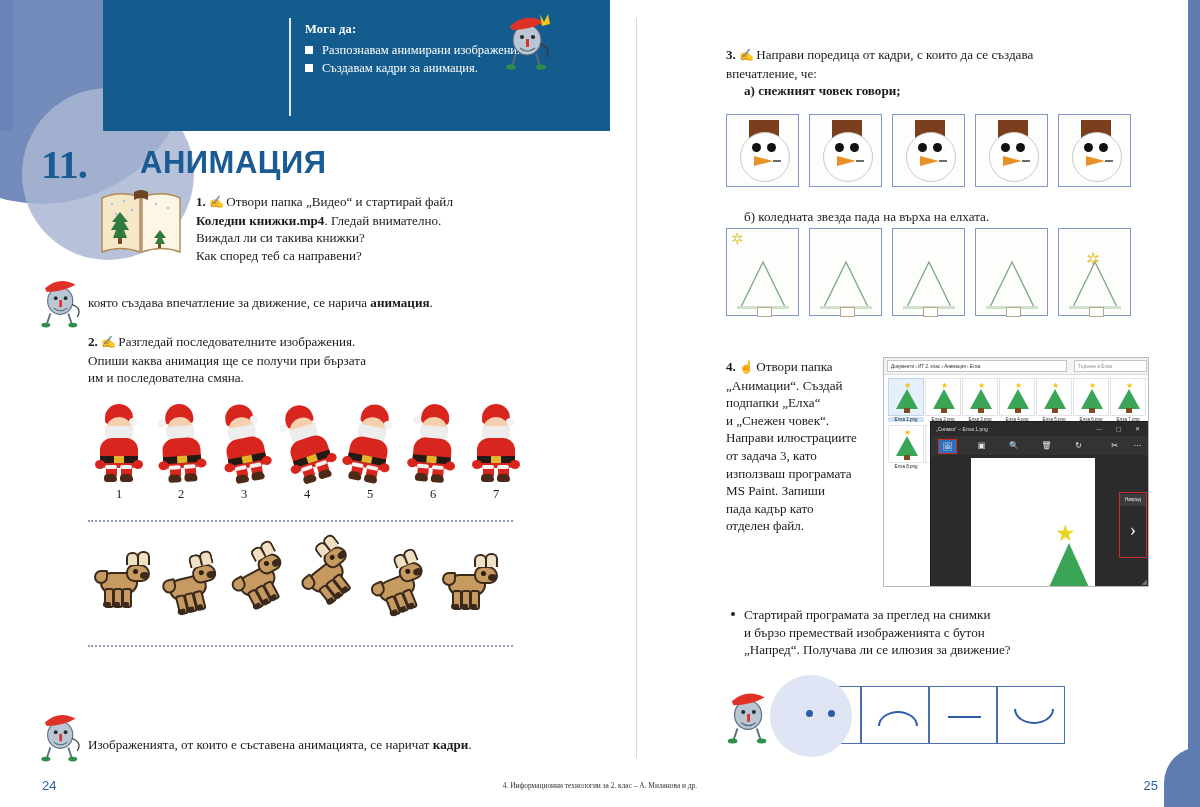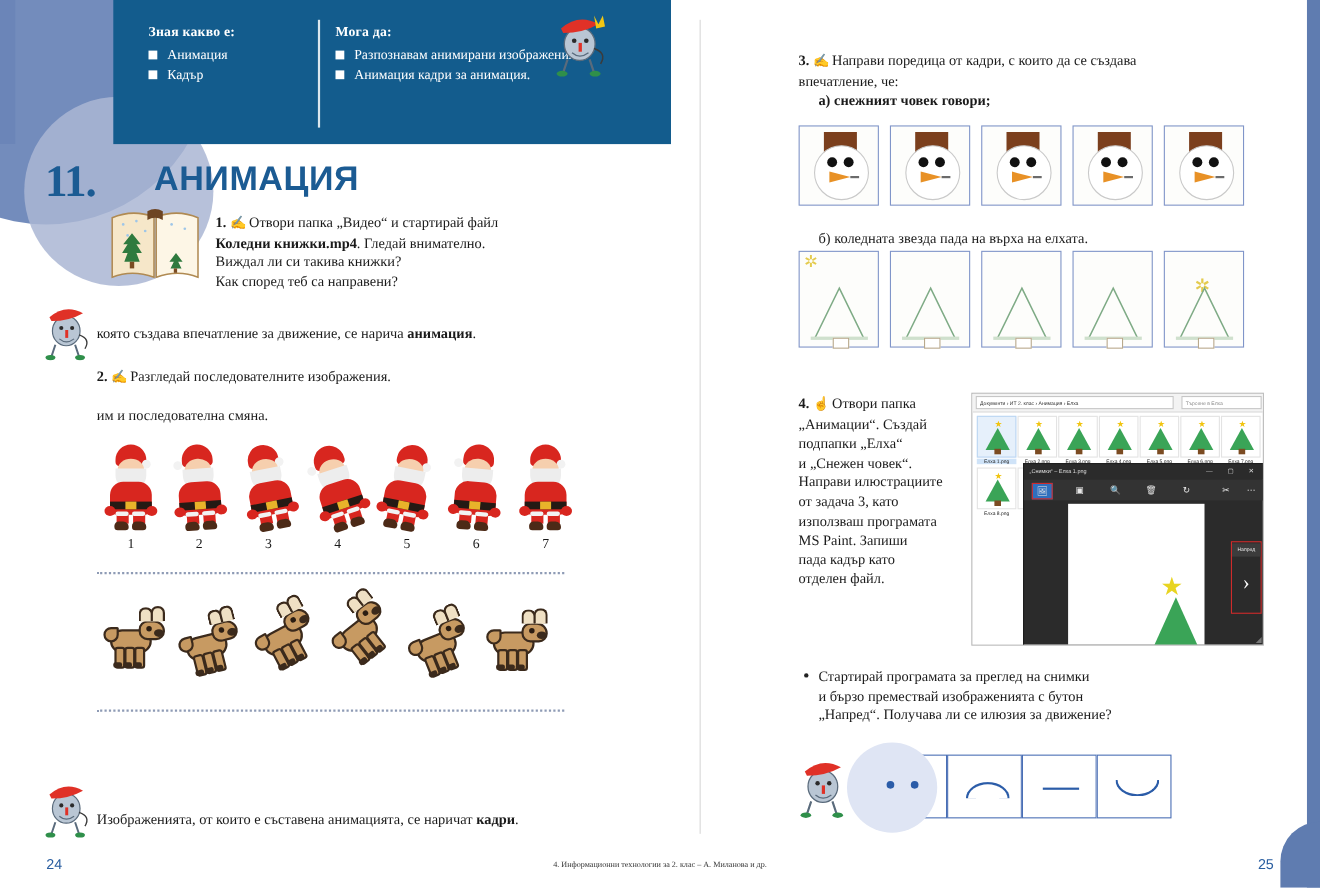--- a/index.html
+++ b/index.html
@@ -180,33 +180,26 @@
   <div class="left-bar"></div>
   <div class="circle-big"></div>
   <div class="circle-small"></div>
   <div class="spine"></div>
   <div class="right-edge"></div>
   <div class="right-edge-in"></div>
 
   <div class="banner">
     <div class="banner-divider"></div>
 
-    <div class="banner-col left">
-      <h4>Зная какво е:</h4>
-      <ul>
-        <li><span class="sq"></span><span>Анимация</span></li>
-        <li><span class="sq"></span><span>Кадър</span></li>
-      </ul>
-    </div>
 
     <div class="banner-col right">
       <h4>Мога да:</h4>
       <ul>
         <li><span class="sq"></span><span>Разпознавам анимирани изображения.</span></li>
-        <li><span class="sq"></span><span>Анимация кадри за анимация.</span></li>
+        <li><span class="sq"></span><span>Създавам кадри за анимация.</span></li>
       </ul>
     </div>
   </div>
 
   <svg class="mascot" style="left:500px;top:8px;" width="58" height="62" viewBox="0 0 58 62">
     <ellipse cx="27" cy="32" rx="14" ry="15" fill="#b9c6d4" stroke="#5a6b7c" stroke-width="1.2"></ellipse>
     <path d="M10 18 Q26 4 44 14 Q30 22 12 22 Z" fill="#e03127"></path>
     <path d="M40 6 L44 14 L48 6 L50 16 L42 18 Z" fill="#f2c613"></path>
     <circle cx="22" cy="29" r="2.1" fill="#2b2b2b"></circle>
       <circle cx="33" cy="29" r="2.1" fill="#2b2b2b"></circle>
@@ -261,21 +254,21 @@
 
   <div class="tx" style="left:88px;top:276px;width:420px;">
     <br>
     <span>която създава впечатление за движение, се нарича </span><b>анимация</b><span>.</span>
   </div>
 
   <div class="tx" style="left:88px;top:333px;width:400px;">
     <span class="num">2.</span>
     <span class="ic">✍</span>
     <span>Разгледай последователните изображения.</span><br>
-    <br>
+    <span>Опиши каква анимация ще се получи при бързата</span><br>
     <span>им и последователна смяна.</span>
   </div>
 
   <div id="santa-row">
       <div class="santa" style="left: 96px; top: 404px; transform: rotate(0deg);">
         <div class="hat"></div>
         <div class="hatball" style="left:33px"></div>
         <div class="face"></div>
         <div class="beard"></div>
         <div class="body"></div>

